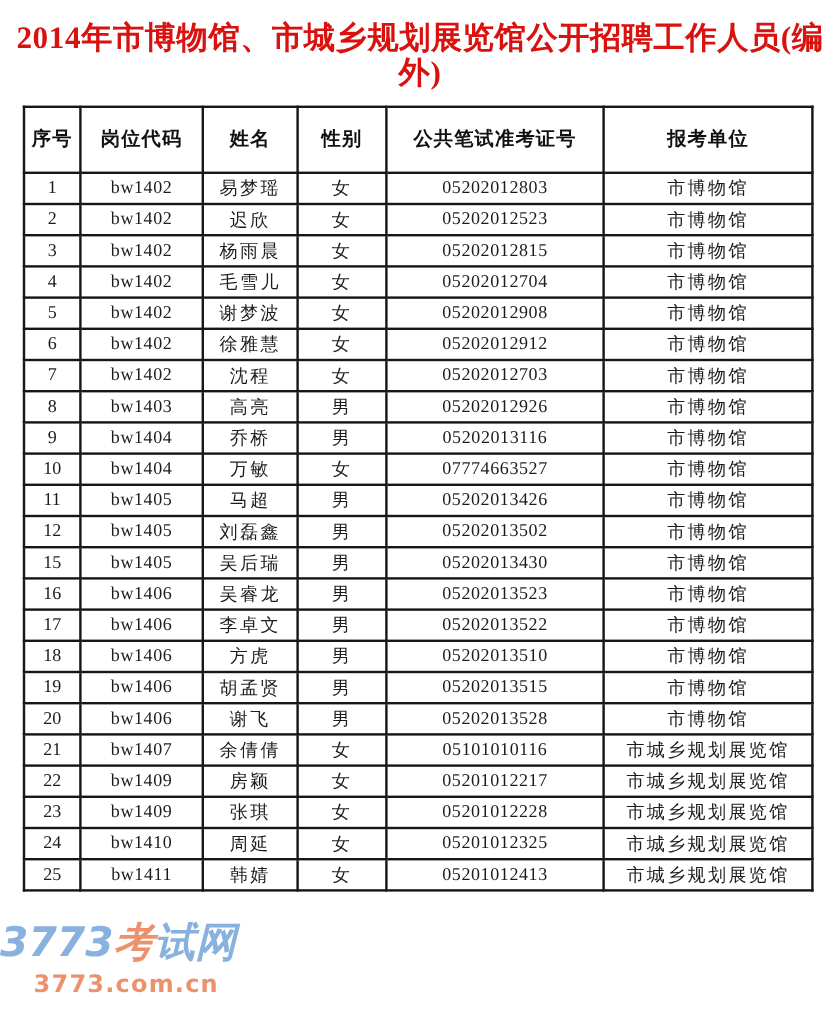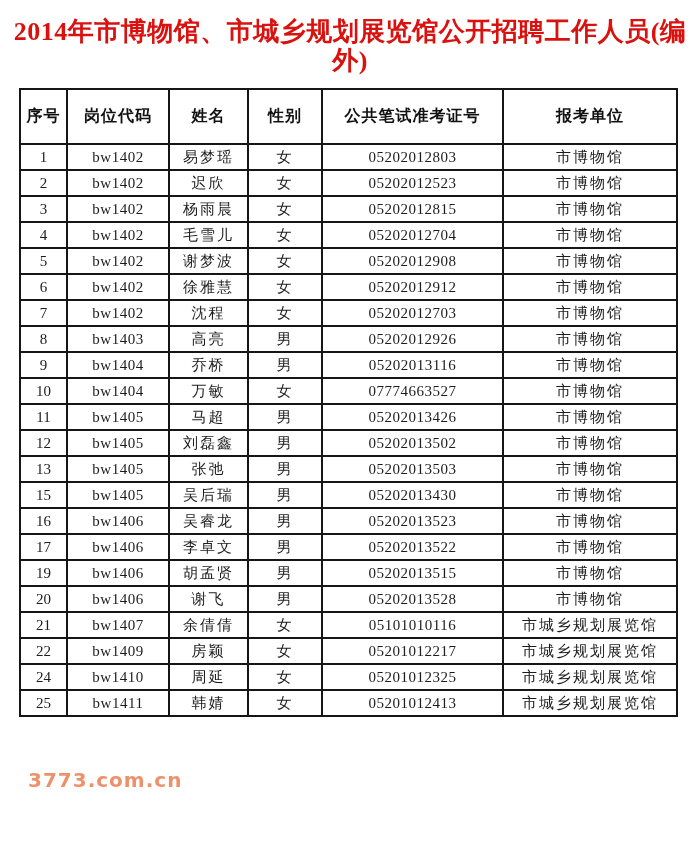--- a/index.html
+++ b/index.html
@@ -213,28 +213,20 @@
       </tr>
       <tr>
         <td class="cell cell-seq">12</td>
         <td class="cell cell-code">bw1405</td>
         <td class="cell cell-name">刘磊鑫</td>
         <td class="cell cell-gender">男</td>
         <td class="cell cell-ticket">05202013502</td>
         <td class="cell cell-unit">市博物馆</td>
       </tr>
       <tr>
-        <td class="cell cell-seq">13</td>
-        <td class="cell cell-code">bw1405</td>
-        <td class="cell cell-name">张弛</td>
-        <td class="cell cell-gender">男</td>
-        <td class="cell cell-ticket">05202013503</td>
-        <td class="cell cell-unit">市博物馆</td>
-      </tr>
-      <tr>
         <td class="cell cell-seq">15</td>
         <td class="cell cell-code">bw1405</td>
         <td class="cell cell-name">吴后瑞</td>
         <td class="cell cell-gender">男</td>
         <td class="cell cell-ticket">05202013430</td>
         <td class="cell cell-unit">市博物馆</td>
       </tr>
       <tr>
         <td class="cell cell-seq">16</td>
         <td class="cell cell-code">bw1406</td>
@@ -245,20 +237,28 @@
       </tr>
       <tr>
         <td class="cell cell-seq">17</td>
         <td class="cell cell-code">bw1406</td>
         <td class="cell cell-name">李卓文</td>
         <td class="cell cell-gender">男</td>
         <td class="cell cell-ticket">05202013522</td>
         <td class="cell cell-unit">市博物馆</td>
       </tr>
       <tr>
+        <td class="cell cell-seq">18</td>
+        <td class="cell cell-code">bw1406</td>
+        <td class="cell cell-name">方虎</td>
+        <td class="cell cell-gender">男</td>
+        <td class="cell cell-ticket">05202013510</td>
+        <td class="cell cell-unit">市博物馆</td>
+      </tr>
+      <tr>
         <td class="cell cell-seq">19</td>
         <td class="cell cell-code">bw1406</td>
         <td class="cell cell-name">胡孟贤</td>
         <td class="cell cell-gender">男</td>
         <td class="cell cell-ticket">05202013515</td>
         <td class="cell cell-unit">市博物馆</td>
       </tr>
       <tr>
         <td class="cell cell-seq">20</td>
         <td class="cell cell-code">bw1406</td>
@@ -274,20 +274,28 @@
         <td class="cell cell-gender">女</td>
         <td class="cell cell-ticket">05101010116</td>
         <td class="cell cell-unit">市城乡规划展览馆</td>
       </tr>
       <tr>
         <td class="cell cell-seq">22</td>
         <td class="cell cell-code">bw1409</td>
         <td class="cell cell-name">房颖</td>
         <td class="cell cell-gender">女</td>
         <td class="cell cell-ticket">05201012217</td>
+        <td class="cell cell-unit">市城乡规划展览馆</td>
+      </tr>
+      <tr>
+        <td class="cell cell-seq">23</td>
+        <td class="cell cell-code">bw1409</td>
+        <td class="cell cell-name">张琪</td>
+        <td class="cell cell-gender">女</td>
+        <td class="cell cell-ticket">05201012228</td>
         <td class="cell cell-unit">市城乡规划展览馆</td>
       </tr>
       <tr>
         <td class="cell cell-seq">24</td>
         <td class="cell cell-code">bw1410</td>
         <td class="cell cell-name">周延</td>
         <td class="cell cell-gender">女</td>
         <td class="cell cell-ticket">05201012325</td>
         <td class="cell cell-unit">市城乡规划展览馆</td>
       </tr>
@@ -296,14 +304,15 @@
         <td class="cell cell-code">bw1411</td>
         <td class="cell cell-name">韩婧</td>
         <td class="cell cell-gender">女</td>
         <td class="cell cell-ticket">05201012413</td>
         <td class="cell cell-unit">市城乡规划展览馆</td>
       </tr>
     </tbody>
 </table>
 
 <div class="watermark">
+  <div class="wm-big"><span>3773</span><span class="wm-accent">考</span><span>试网</span></div>
   <div class="wm-small">3773.com.cn</div>
 </div>
 
 </body></html>

